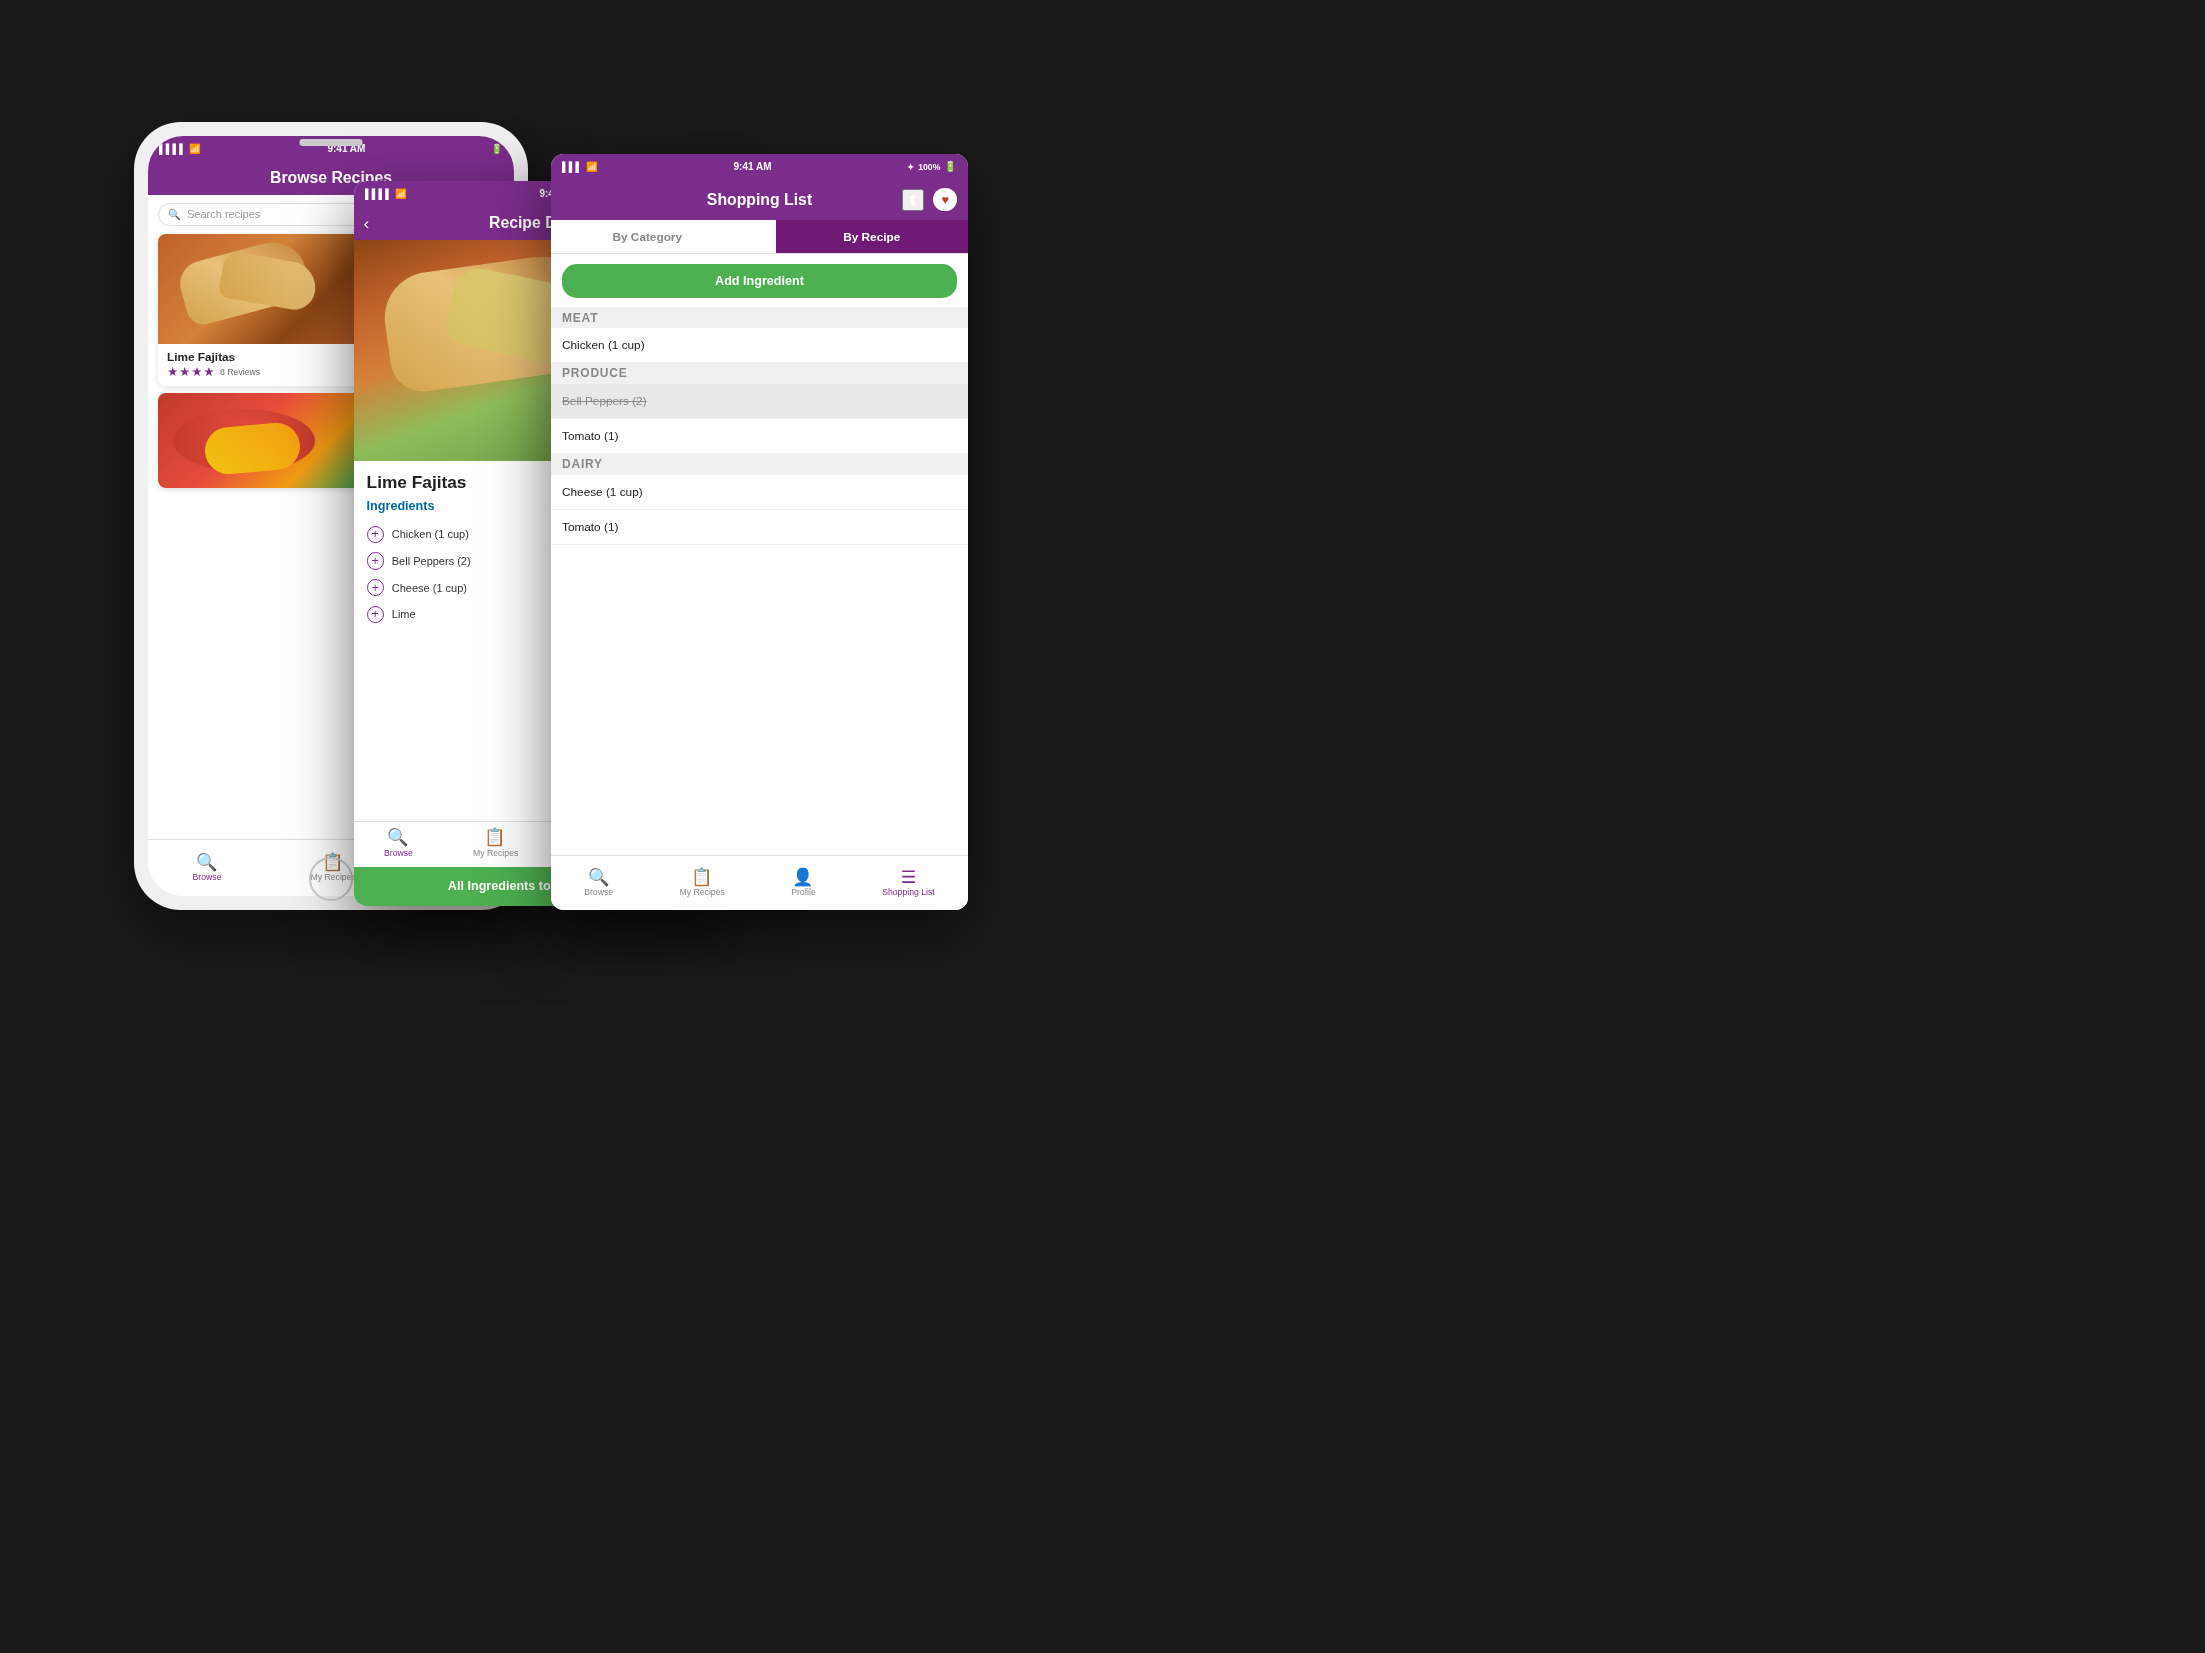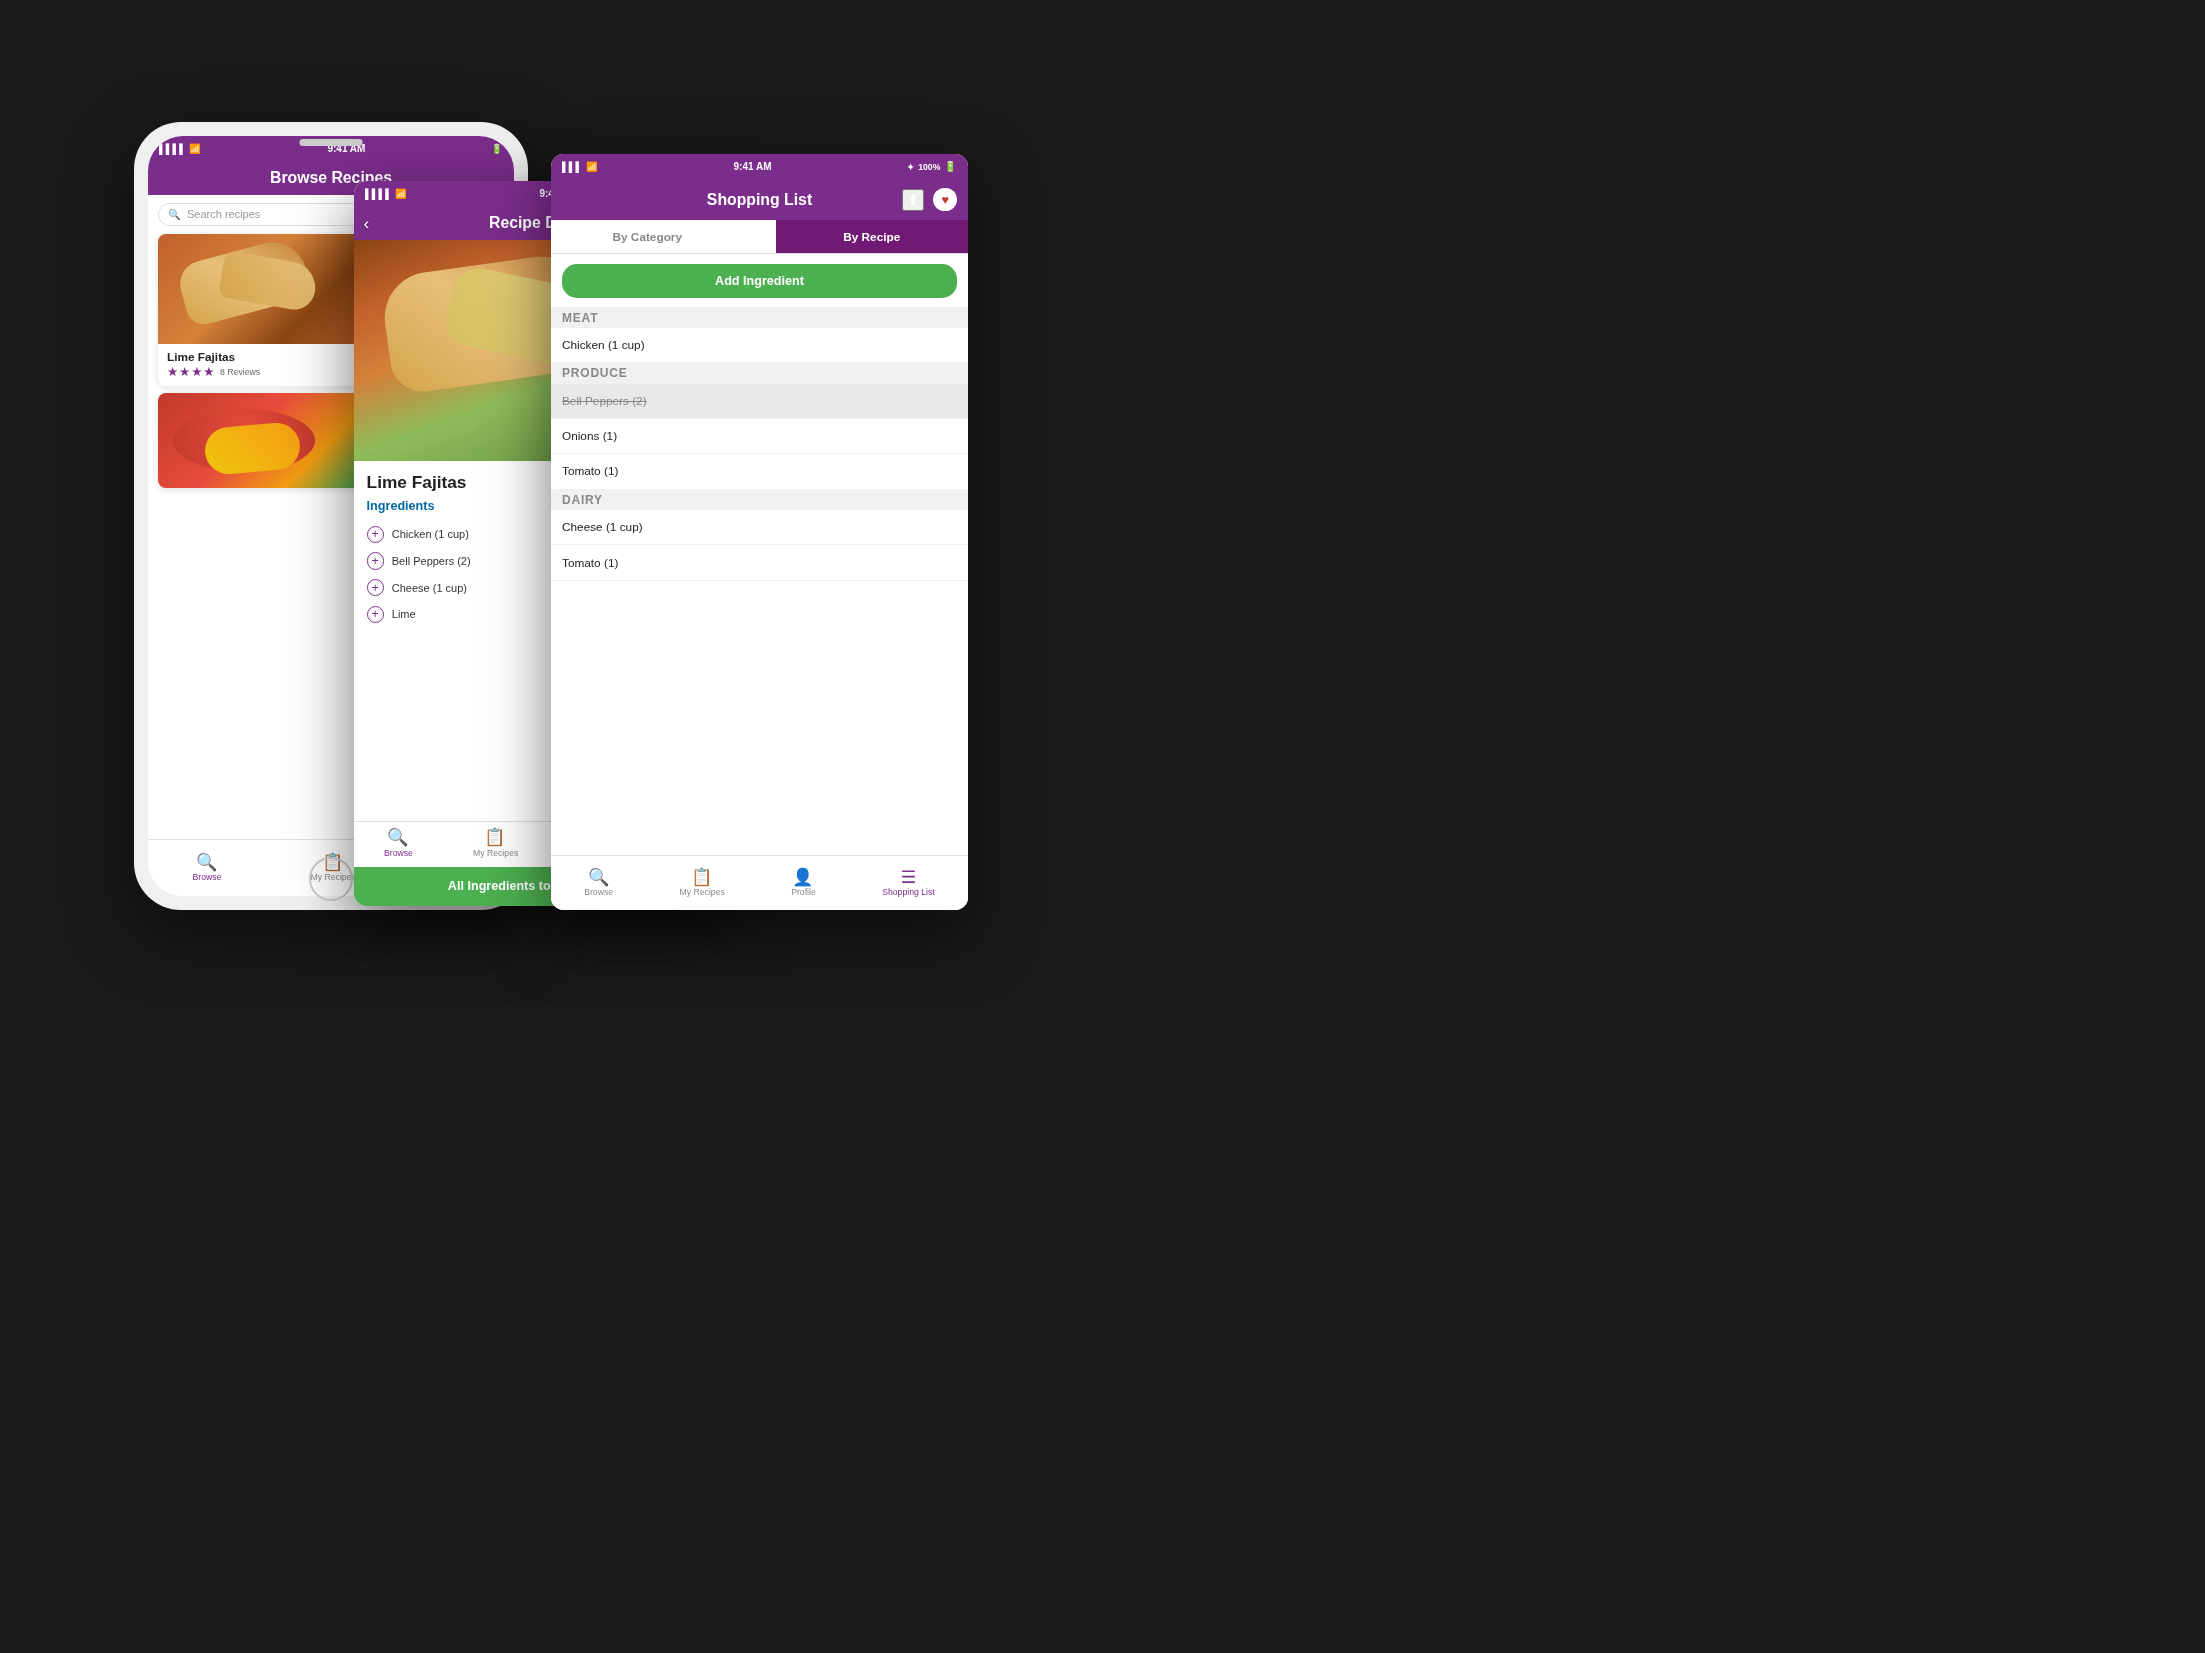--- a/index.html
+++ b/index.html
@@ -554,21 +554,20 @@
     <div class="tab active">By Recipe</div>
   </div>
   
   <button class="add-ingredient-btn">Add Ingredient</button>
   
   <div class="category-label">MEAT</div>
   <div class="shopping-item">Chicken (1 cup)</div>
   
   <div class="category-label">PRODUCE</div>
   <div class="shopping-item strikethrough">Bell Peppers (2)</div>
-  <div class="shopping-item">Onions (1)</div>
   <div class="shopping-item">Tomato (1)</div>
   
   <div class="category-label">DAIRY</div>
   <div class="shopping-item">Cheese (1 cup)</div>
   <div class="shopping-item">Tomato (1)</div>
   
   <div class="bottom-nav-3">
     <div class="nav-item">
       <span class="nav-icon">🔍</span>
       <span>Browse</span>

